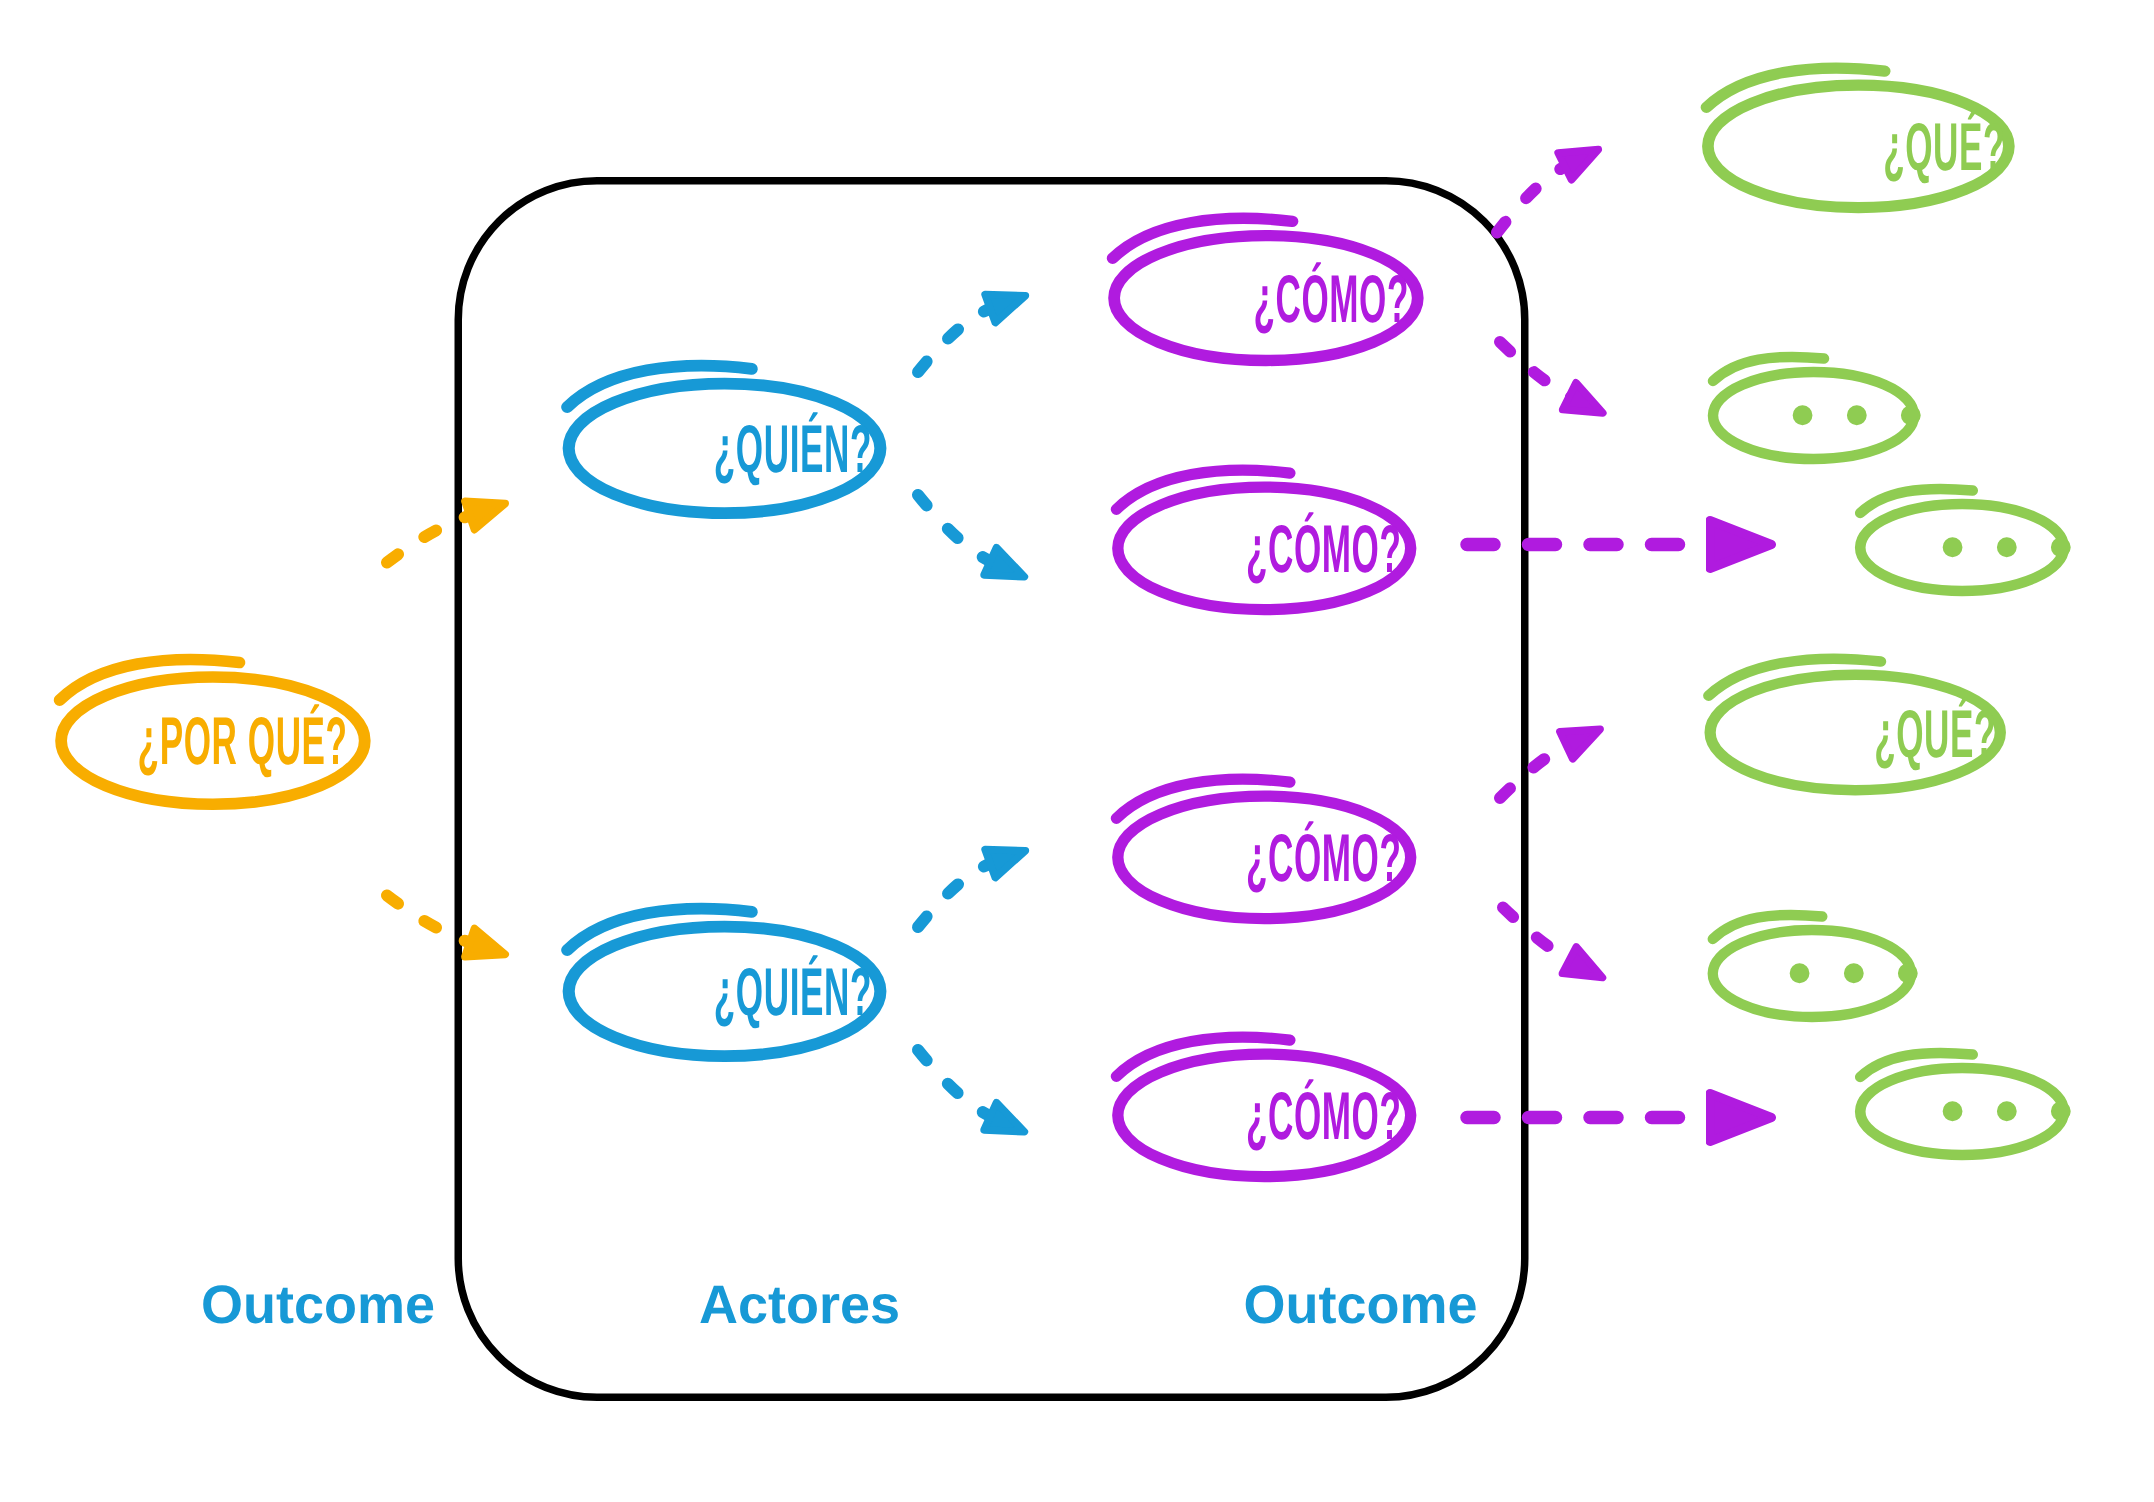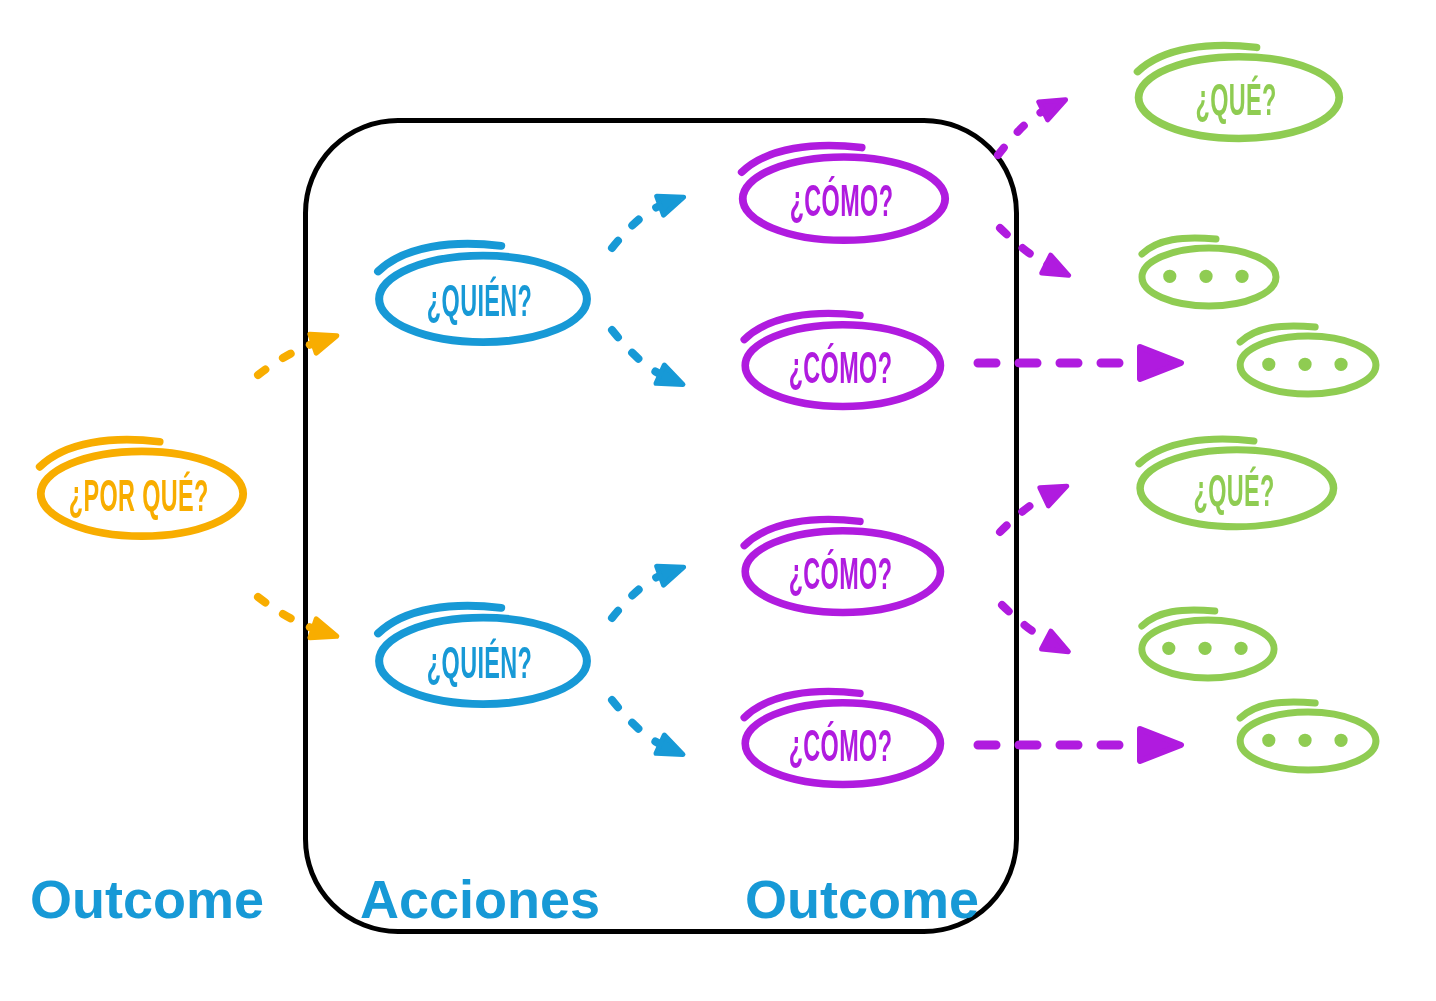--- a/index.html
+++ b/index.html
@@ -24,21 +24,21 @@
   .node svg.sketch path, .node svg.sketch ellipse {
     fill:none; stroke:currentColor; stroke-linecap:round;
   }
   .node.big svg.sketch path, .node.big svg.sketch ellipse { stroke-width:8; }
   .node.small svg.sketch path, .node.small svg.sketch ellipse { stroke-width:7; }
   .node.orange { color:var(--outcome-orange); }
   .node.blue   { color:var(--actors-blue); }
   .node.purple { color:var(--actions-purple); }
   .node.green  { color:var(--requirements-green); }
   .node-label {
-    position:absolute; inset:0; display:flex; align-items:center; justify-content:center;
+    position:absolute; inset:0; display:flex; align-items:center; justify-content:flex-end;
     padding-top:16px; pointer-events:none;
   }
   .node-label > span {
     display:inline-block; font-weight:700; font-size:30px; white-space:nowrap;
     transform:scale(0.78, 1.5); letter-spacing:0.5px; color:currentColor;
   }
   .node.small .node-label { padding-top:8px; }
   .node.small .node-label > span.dots {
     transform:none; font-size:46px; letter-spacing:20px; margin-right:-20px; line-height:1;
   }
@@ -46,22 +46,22 @@
   .arrow path.line { fill:none; stroke-width:8; stroke-linecap:round; stroke-dasharray:9 21; }
   .arrow path.line.straight { stroke-width:9; stroke-dasharray:18 23; }
   .line.orange { stroke:var(--outcome-orange); }
   .line.blue   { stroke:var(--actors-blue); }
   .line.purple { stroke:var(--actions-purple); }
   .head.orange { fill:var(--outcome-orange); stroke:var(--outcome-orange); stroke-width:5; stroke-linejoin:round; }
   .head.blue   { fill:var(--actors-blue); stroke:var(--actors-blue); stroke-width:5; stroke-linejoin:round; }
   .head.purple { fill:var(--actions-purple); stroke:var(--actions-purple); stroke-width:5; stroke-linejoin:round; }
   .head.big    { stroke-width:6; }
   .col-label {
-    position:absolute; top:872px; text-align:left;
-    font-size:54px; font-weight:700; color:var(--actors-blue); line-height:1;
+    position:absolute; top:852px; text-align:right;
+    font-size:36px; font-weight:700; color:var(--actors-blue); line-height:1;
   }
 </style>
 </head>
 <body>
 
 <div class="canvas">
 
   <div class="frame"></div>
 
   <div class="node big orange" style="left:26px;top:434px;width:226px;height:108px">
@@ -296,16 +296,16 @@
   <svg class="arrow" style="left:973px;top:720px" width="220" height="50">
     <defs>
         <marker id="as2" markerUnits="userSpaceOnUse" markerWidth="48" markerHeight="42" refX="4" refY="21" orient="auto">
           <path class="head purple big" d="M3,5 L44,21 L3,37 Z"></path>
         </marker>
       </defs>
     <path class="line straight purple" d="M5,25 L168,25" marker-end="url(#as2)"></path>
   </svg>
 
   <div class="col-label" style="left:30px;width:260px">Outcome</div>
-  <div class="col-label" style="left:360px;width:240px">Acciones</div>
+  <div class="col-label" style="left:360px;width:240px">Actores</div>
   <div class="col-label" style="left:745px;width:240px">Outcome</div>
 
 </div>
 
 </body></html>

